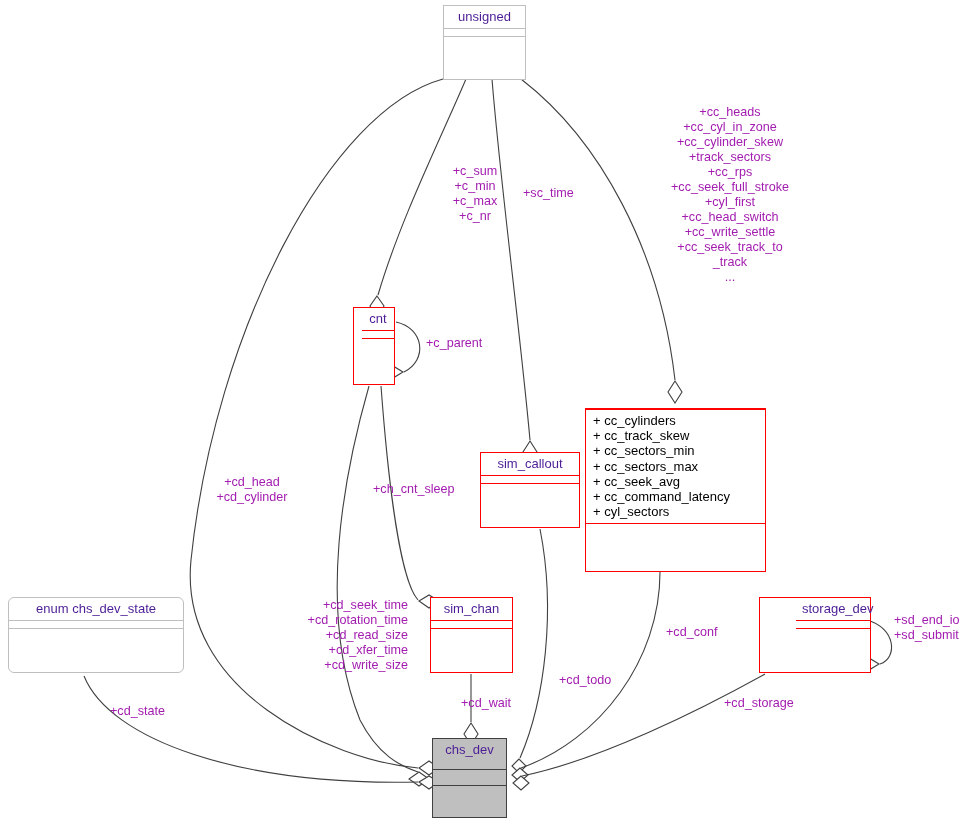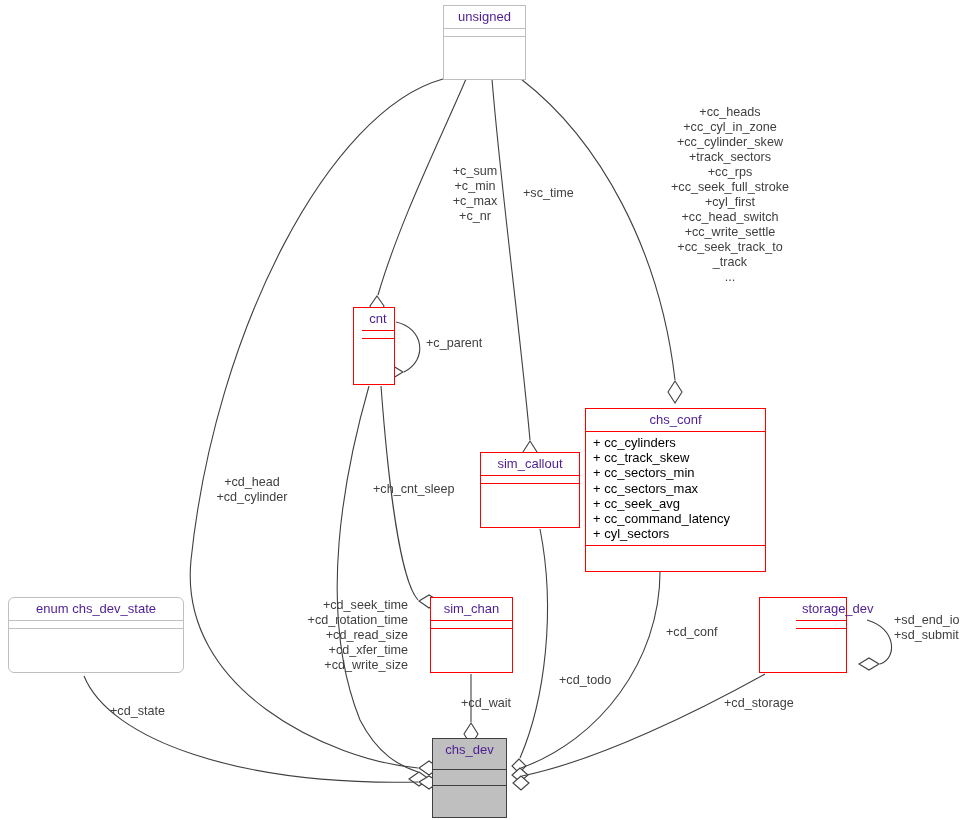--- a/index.html
+++ b/index.html
@@ -68,21 +68,21 @@
     white-space: nowrap;
   }
   .uml-ops {
     flex: 1 1 auto;
     min-height: 14px;
   }
   .edge-label {
     position: absolute;
     font-size: 12.6px;
     line-height: 15px;
-    color: #404040;
+    color: #a21caf;
     white-space: pre;
     text-align: center;
   }
   .edge-label.la-left { text-align: right; }
   .edge-label.la-start { text-align: left; }
 </style>
 </head>
 <body>
 
 <div id="diagram">
@@ -147,21 +147,20 @@
     <div class="uml-ops uml-sep"></div>
   </div>
 
   <div class="uml-box" style="left:480px; top:452px; width:100px; height:76px;">
     <div class="uml-title">sim_callout</div>
     <div class="uml-attrs uml-sep"></div>
     <div class="uml-ops uml-sep"></div>
   </div>
 
   <div class="uml-box" style="left:585px; top:408px; width:181px; height:164px;">
-    <div class="uml-title">chs_conf</div>
     <div class="uml-attrs uml-sep" style="white-space: pre;">+ cc_cylinders
 + cc_track_skew
 + cc_sectors_min
 + cc_sectors_max
 + cc_seek_avg
 + cc_command_latency
 + cyl_sectors</div>
     <div class="uml-ops uml-sep"></div>
   </div>
 
@@ -170,21 +169,21 @@
     <div class="uml-attrs uml-sep"></div>
     <div class="uml-ops uml-sep"></div>
   </div>
 
   <div class="uml-box" style="left:430px; top:597px; width:83px; height:76px;">
     <div class="uml-title">sim_chan</div>
     <div class="uml-attrs uml-sep"></div>
     <div class="uml-ops uml-sep"></div>
   </div>
 
-  <div class="uml-box" style="left:759px; top:597px; width:88px; height:76px;padding-left:36px;">
+  <div class="uml-box" style="left:759px; top:597px; width:112px; height:76px;padding-left:36px;">
     <div class="uml-title">storage_dev</div>
     <div class="uml-attrs uml-sep"></div>
     <div class="uml-ops uml-sep"></div>
   </div>
 
   <div class="uml-box focus" style="left:432px; top:738px; width:75px; height:80px;">
     <div class="uml-title">chs_dev</div>
     <div class="uml-attrs uml-sep"></div>
     <div class="uml-ops uml-sep"></div>
   </div>

